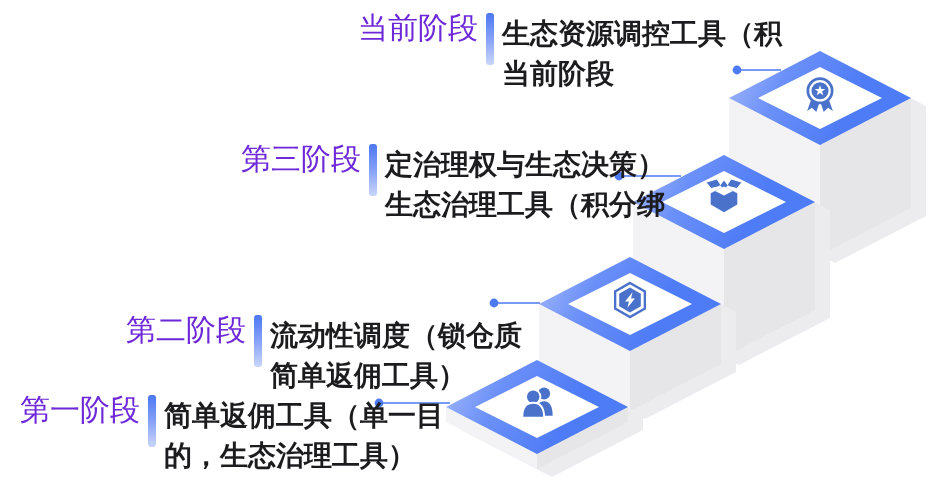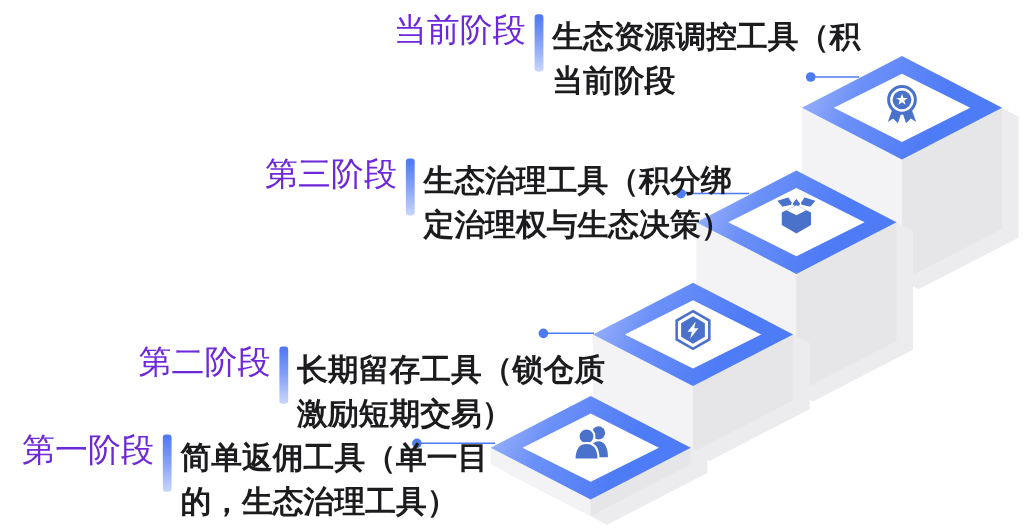--- a/index.html
+++ b/index.html
@@ -121,31 +121,31 @@
     <div class="stage-desc">
       <div class="dline">生态资源调控工具（积</div>
       <div class="dline">当前阶段</div>
     </div>
   </div>
 
   <div class="stage s3">
     <div class="stage-title">第三阶段</div>
     <div class="stage-bar"></div>
     <div class="stage-desc">
+      <div class="dline">定治理权与生态决策）</div>
       <div class="dline">生态治理工具（积分绑</div>
-      <div class="dline">定治理权与生态决策）</div>
     </div>
   </div>
 
   <div class="stage s2">
     <div class="stage-title">第二阶段</div>
     <div class="stage-bar"></div>
     <div class="stage-desc">
-      <div class="dline">长期留存工具（锁仓质</div>
-      <div class="dline">激励短期交易）</div>
+      <div class="dline">流动性调度（锁仓质</div>
+      <div class="dline">简单返佣工具）</div>
     </div>
   </div>
 
   <div class="stage s1">
     <div class="stage-title">第一阶段</div>
     <div class="stage-bar"></div>
     <div class="stage-desc">
       <div class="dline">简单返佣工具（单一目</div>
       <div class="dline">的，生态治理工具）</div>
     </div>

